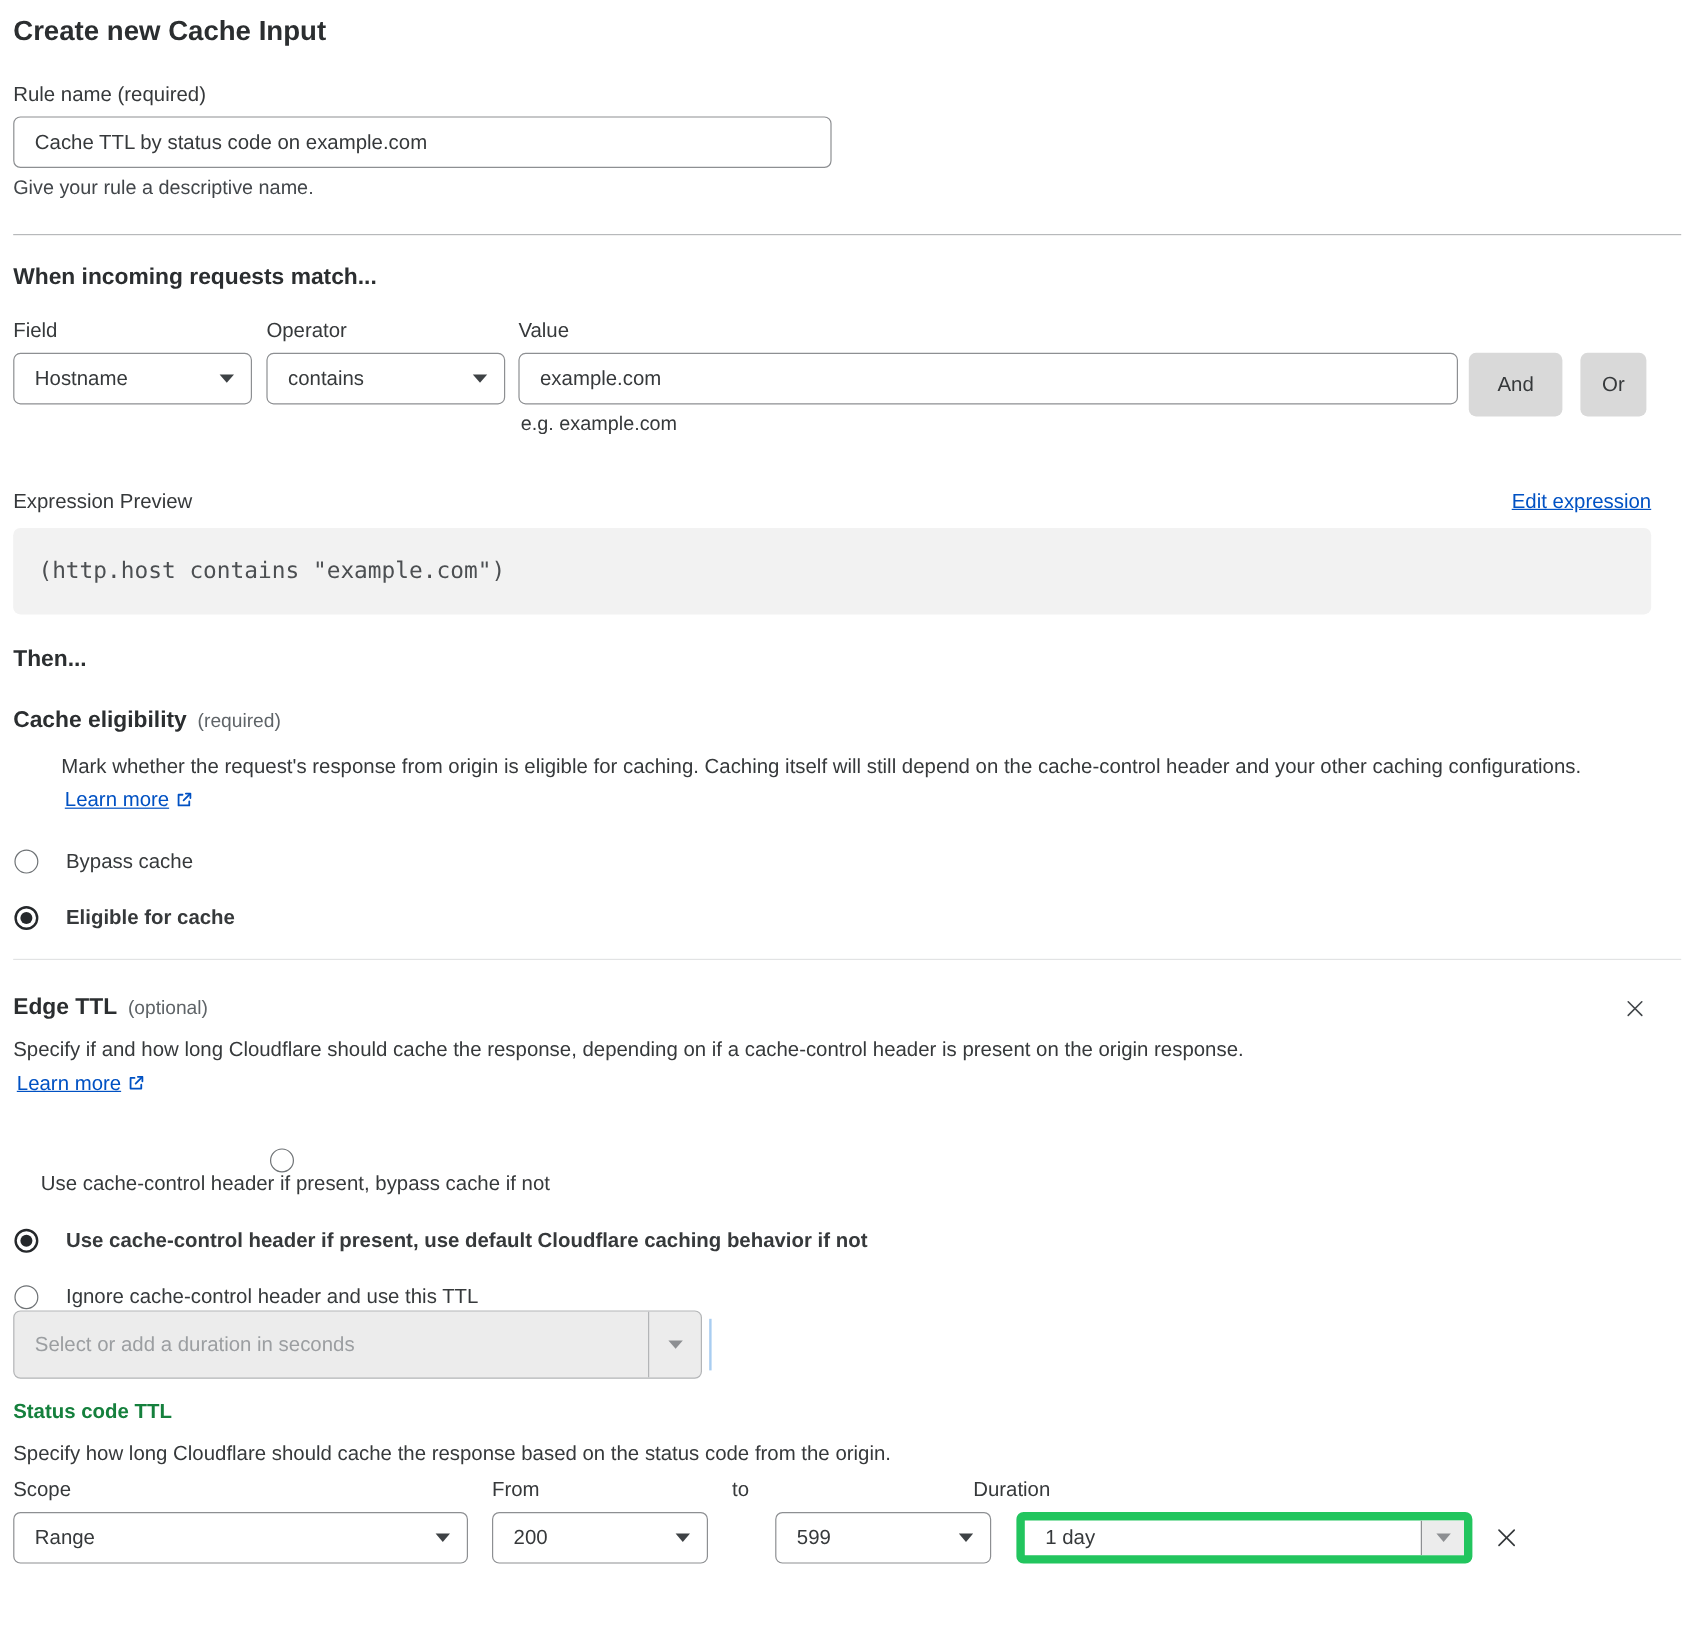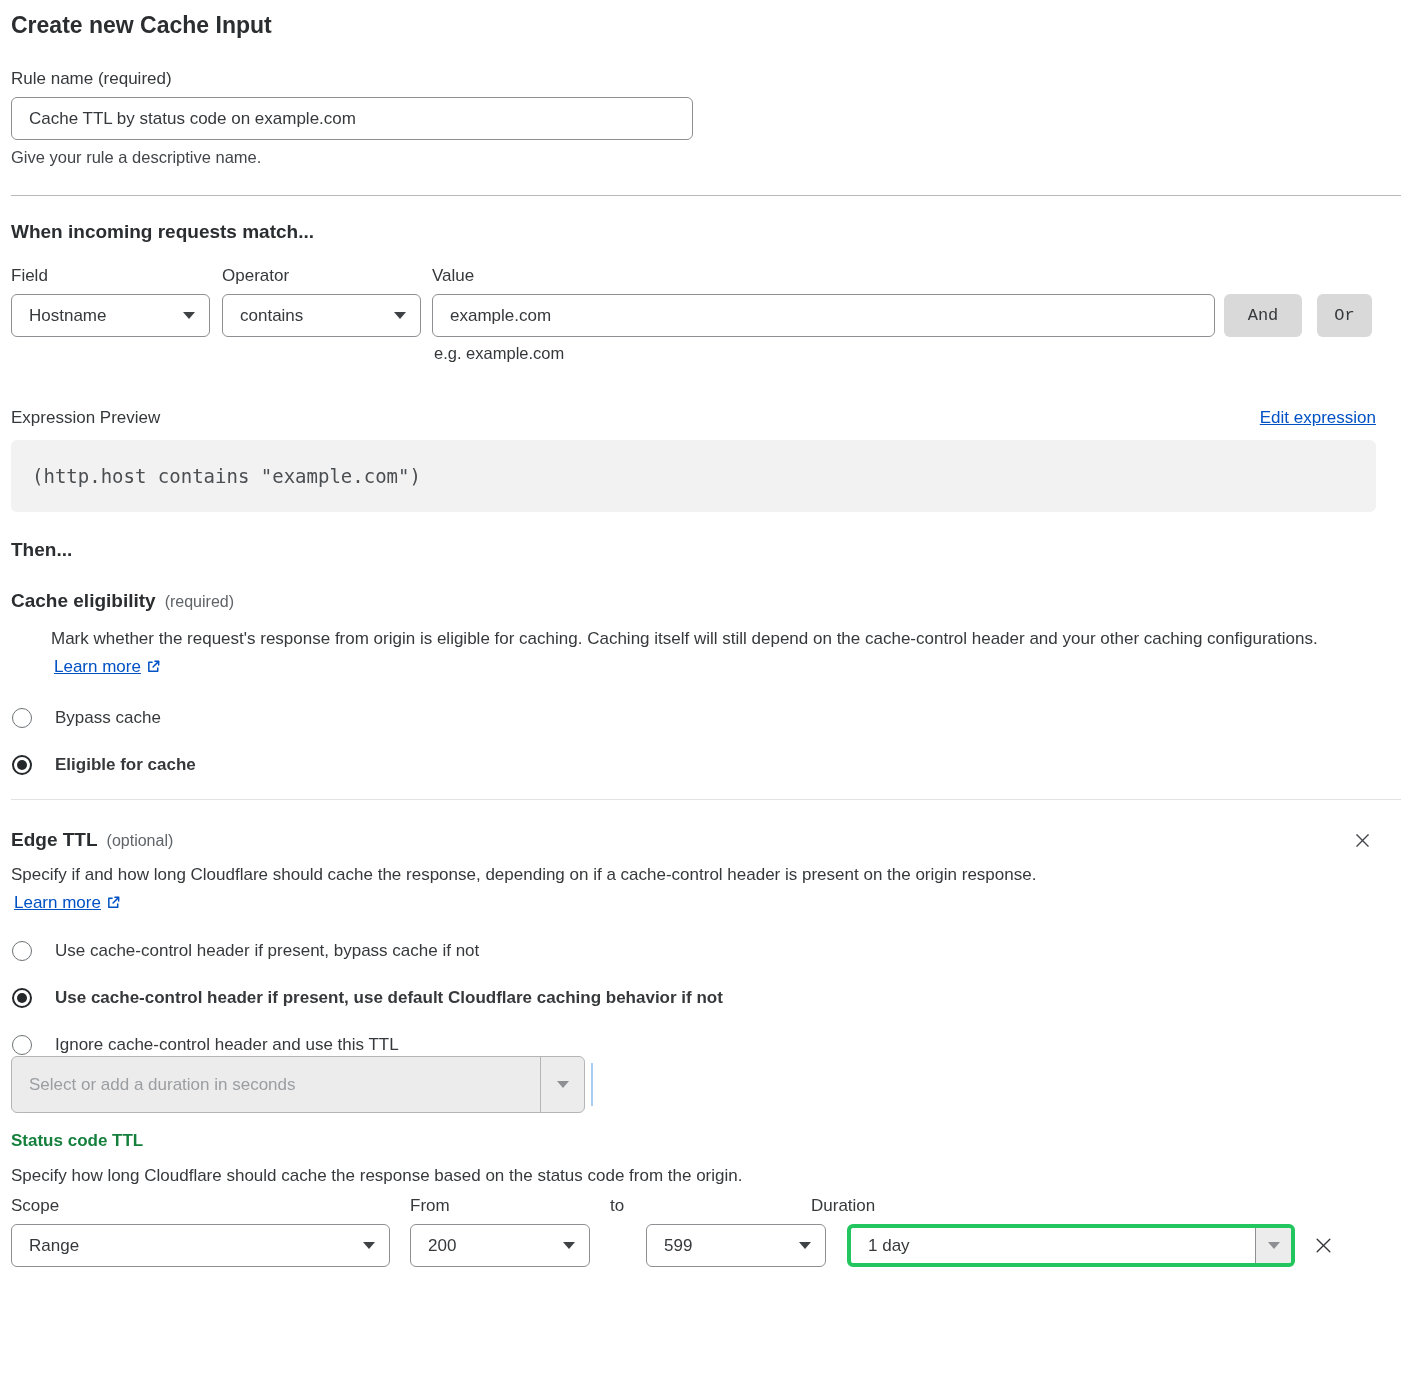--- a/index.html
+++ b/index.html
@@ -44,21 +44,21 @@
   .caret {
     width: 0; height: 0; border-left: 6px solid transparent;
     border-right: 6px solid transparent; border-top: 7px solid #3e4245; flex: none;
   }
   .caret.gray { border-top-color: #8d8f92; }
   .w-field { width: 199px; margin-right: 12px; }
   .w-operator { width: 199px; margin-right: 11px; }
   .value-input { width: 783px; background: #eef4fd; }
   .btn {
     background: #d9d9d9; border: none; border-radius: 6px; font-size: 17px;
-    color: #36393b; font-family: Liberation Mono, monospace; cursor: pointer; height: 43px;
+    color: #36393b; font-family: Liberation Sans, sans-serif; cursor: pointer; height: 53px;
   }
   .and-btn { width: 78px; margin-left: 9px; }
   .or-btn { width: 55px; margin-left: 15px; }
   .value-helper { margin-left: 423px; margin-top: 7px; font-size: 16.5px; }
 
   .expr-row { display: flex; justify-content: space-between; align-items: flex-end; width: 1365px; margin-top: 45px; }
   a.link { color: #0051c3; text-decoration: underline; cursor: pointer; }
   .code-block {
     width: 1365px; height: 72px; margin-top: 12px; background: #f2f2f2;
     border-radius: 6px; display: flex; align-items: center; padding-left: 21px;
@@ -97,21 +97,21 @@
   .ttl-accent { width: 2px; height: 43px; background: #a9cdf1; margin-left: 6px; }
 
   .status-labels { display: flex; margin-top: 6px; }
   .status-labels .s1 { width: 399px; }
   .status-labels .s2 { width: 200px; }
   .status-labels .s3 { width: 201px; }
   .w-scope { width: 379px; margin-right: 20px; }
   .w-from { width: 180px; margin-right: 20px; }
   .w-to { width: 180px; margin-right: 21px; margin-left: 36px; }
   .combo {
-    width: 448px; display: flex; align-items: stretch; border: 4px solid #22c55e;
+    width: 380px; display: flex; align-items: stretch; border: 7px solid #22c55e;
     border-radius: 6px; overflow: hidden; background: #fff; cursor: pointer;
   }
   .combo-text { flex: 1; display: flex; align-items: center; padding-left: 17px; }
   .combo-btn { width: 36px; border-left: 1px solid #8d8f92; background: #ececec; display: flex; align-items: center; justify-content: center; }
   .status-x { margin-left: 17px; }
 </style>
 </head>
 <body>
 
 <div class="container">
@@ -193,21 +193,21 @@
   </div>
   <p class="desc w-edge" style="margin-top:10px;">
     <span>Specify if and how long Cloudflare should cache the response, depending on if a cache-control header is present on the origin response.</span>
     <a class="link learn"><span>Learn more</span><svg class="ext-icon" width="15" height="15" viewBox="0 0 16 16" fill="none" stroke="#0051c3" stroke-width="1.6" stroke-linecap="round" stroke-linejoin="round">
           <path d="M6.5 3.5 H3 V13 H12.5 V9.5"></path>
           <path d="M9.5 2.5 H13.5 V6.5"></path>
           <path d="M13.2 2.8 L7.5 8.5"></path>
         </svg></a>
   </p>
 
-  <div class="radio-row" style="margin-top:24px;">
+  <div class="radio-row" style="margin-top:40px;flex-direction:column;">
     <span class="radio"></span>
     <span class="radio-label">Use cache-control header if present, bypass cache if not</span>
   </div>
   <div class="radio-row selected">
     <span class="radio">
         <span class="dot"></span>
       </span>
     <span class="radio-label">Use cache-control header if present, use default Cloudflare caching behavior if not</span>
   </div>
   <div class="radio-row">

